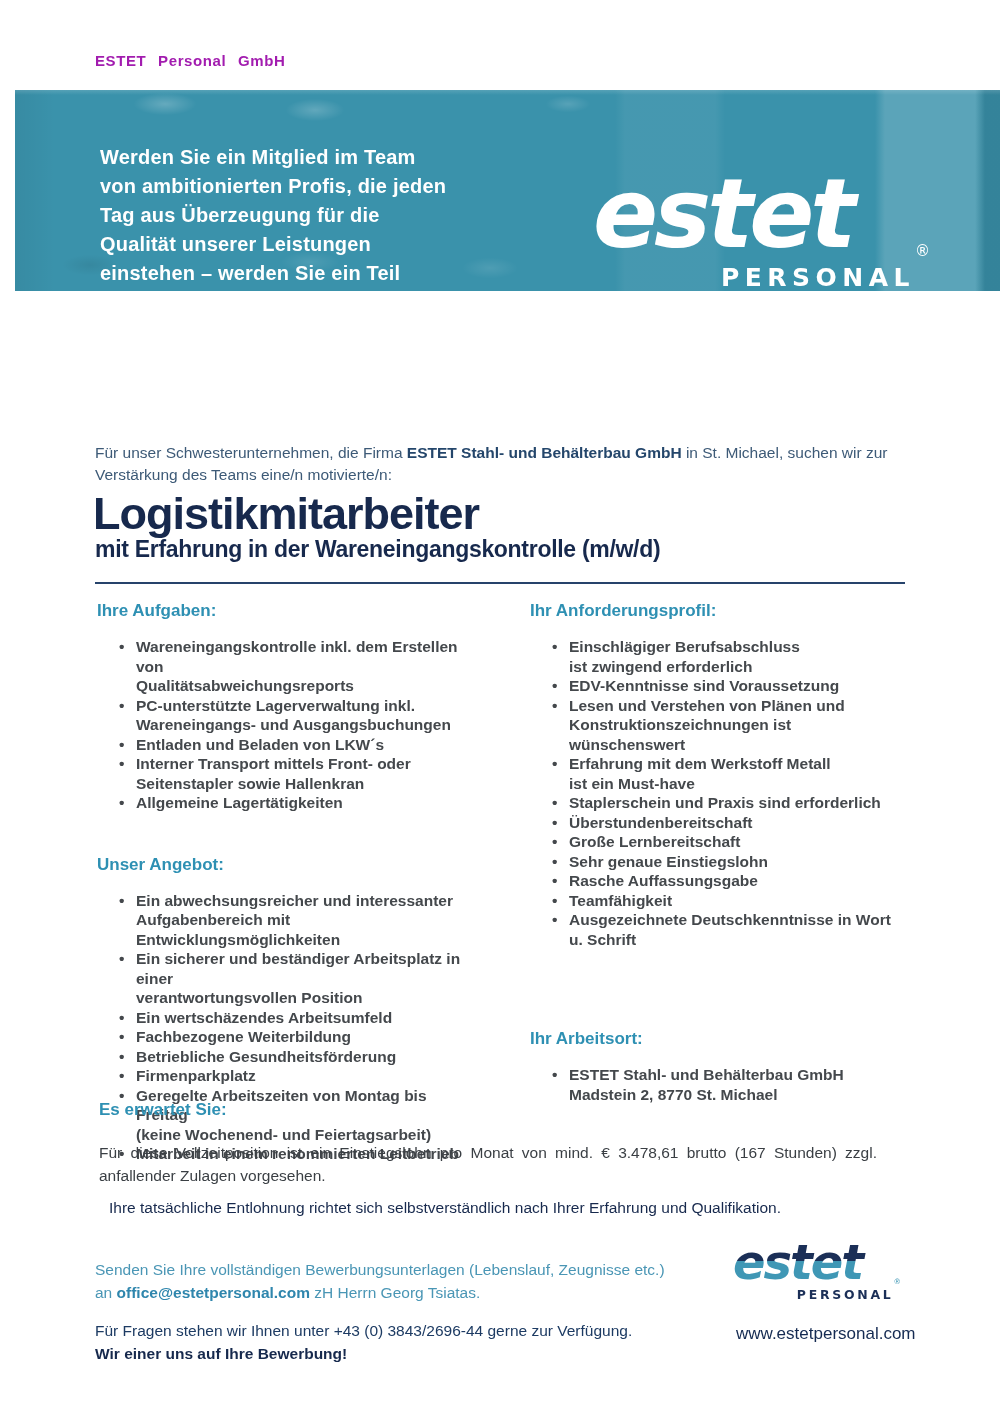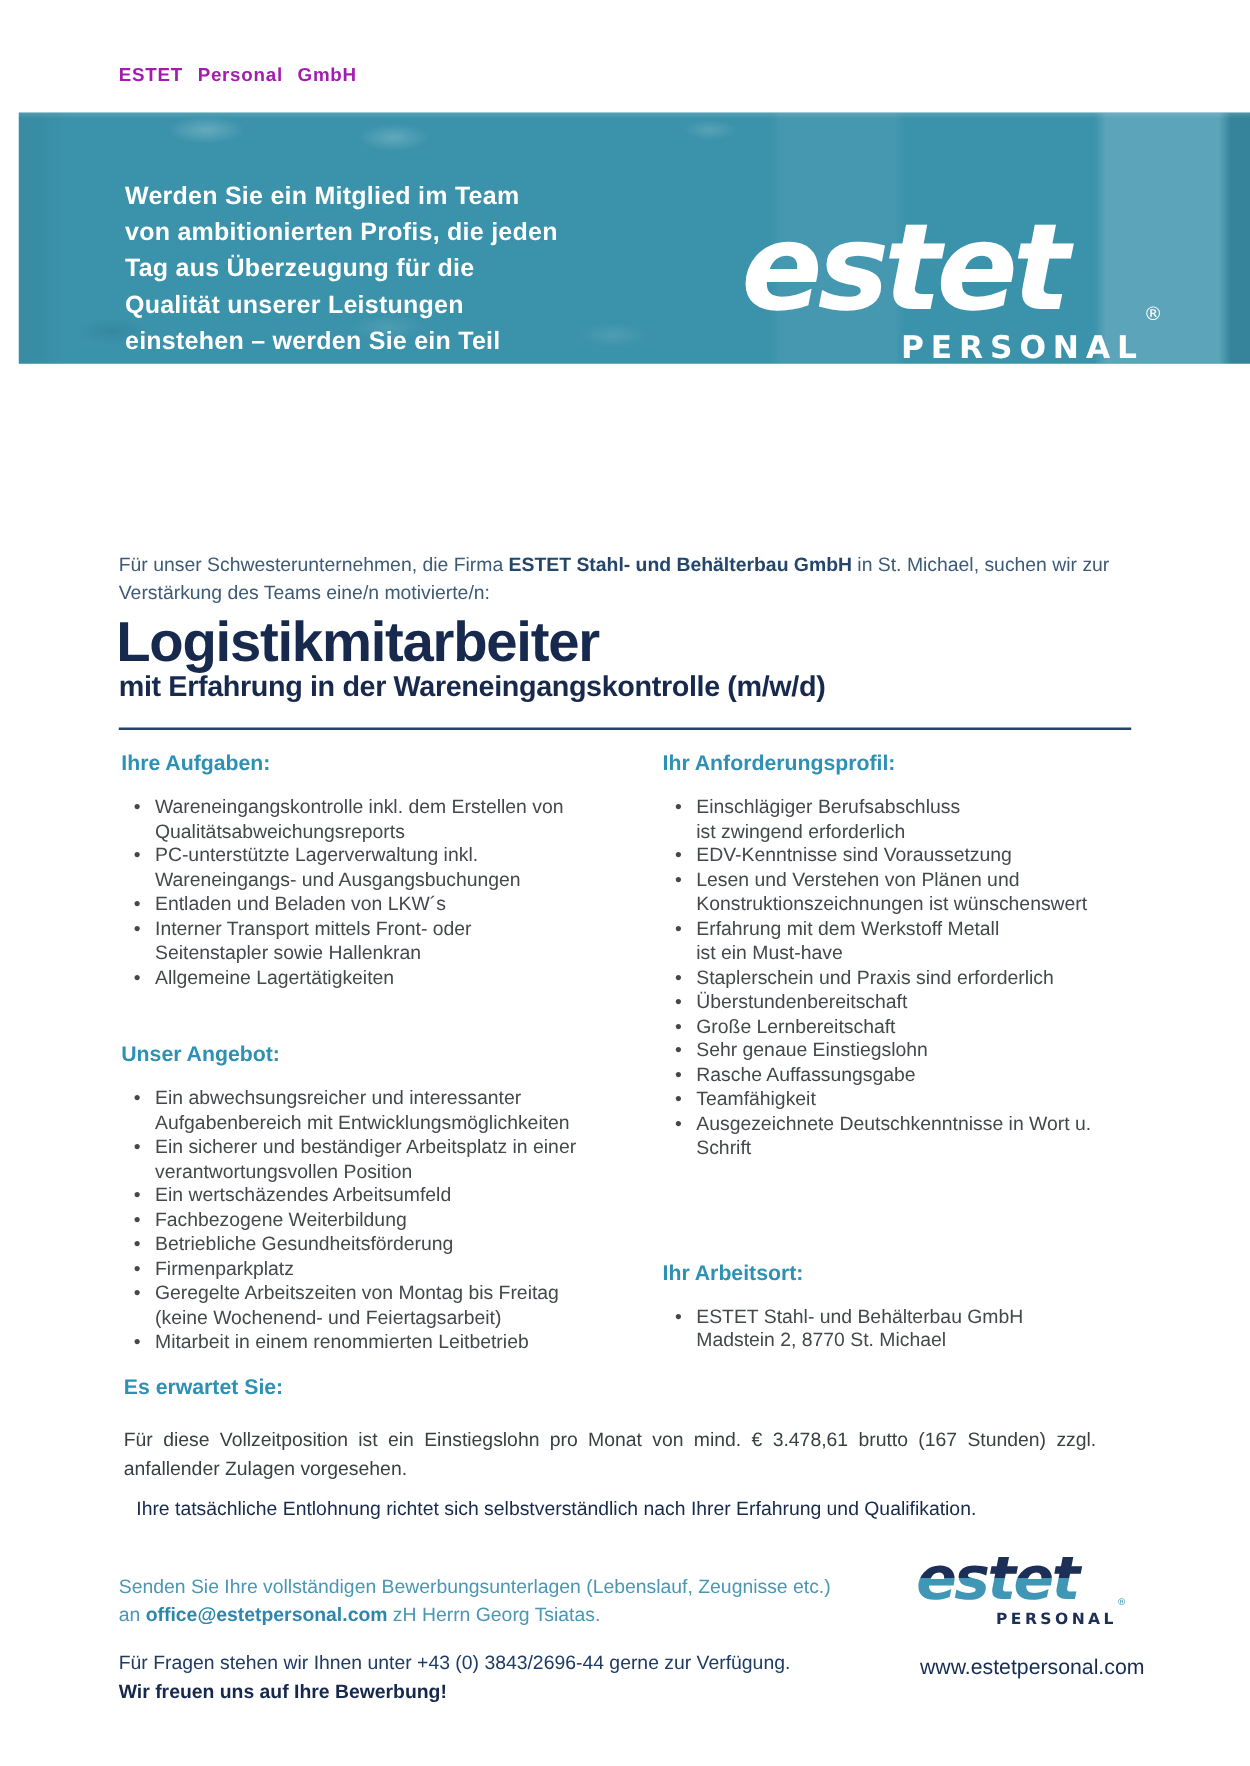--- a/index.html
+++ b/index.html
@@ -62,21 +62,21 @@
   }
   .title-divider{
     position:absolute;left:95px;top:582px;width:810px;height:2px;background:#26436b;
   }
   
   .col-left{position:absolute;left:95px;top:601px;width:400px;}
   .col-right{position:absolute;left:528px;top:601px;width:390px;}
   .sec-heading{
     font-size:17px;font-weight:bold;color:#2e90b3;margin:0 0 15px 2px;
   }
-  ul.blist{list-style:none;margin:4px;padding:0;}
+  ul.blist{list-style:none;margin:16px;padding:0;font-weight:bold;}
   ul.blist li{
     display:flex;align-items:flex-start;
     font-size:15.5px;line-height:19.5px;color:#44484c;
   }
   ul.blist li::before{
     content:"\2022";
     width:17px;flex:0 0 17px;margin-left:8px;
     font-size:15.5px;color:#44484c;
   }
   .bt{white-space:pre-line;}
@@ -249,21 +249,21 @@
   <div class="salary">
     <h3 class="sec-heading">Es erwartet Sie:</h3>
     <p class="salary-text">Für diese Vollzeitposition ist ein Einstiegslohn pro Monat von mind. € 3.478,61 brutto (167 Stunden) zzgl. anfallender Zulagen vorgesehen.</p>
     <p class="salary-note">Ihre tatsächliche Entlohnung richtet sich selbstverständlich nach Ihrer Erfahrung und Qualifikation.</p>
   </div>
 
   <p class="footer-apply"><span>Senden Sie Ihre vollständigen Bewerbungsunterlagen (Lebenslauf, Zeugnisse etc.)</span><br>
     <span>an </span><b>office@estetpersonal.com</b><span> zH Herrn Georg Tsiatas.</span></p>
 
   <p class="footer-contact"><span>Für Fragen stehen wir Ihnen unter +43 (0) 3843/2696-44 gerne zur Verfügung.</span><br>
-    <span class="closing">Wir freuen uns auf Ihre Bewerbung!</span></p>
+    <span class="closing">Wir einer uns auf Ihre Bewerbung!</span></p>
 
   <svg class="logo-svg footer-logo" width="172" height="75" viewBox="0 0 345 150">
     <defs>
       <linearGradient id="splitGrad" x1="0" y1="0" x2="0" y2="1">
         <stop offset="0" stop-color="#1b2f57"></stop>
         <stop offset="0.47" stop-color="#1b2f57"></stop>
         <stop offset="0.47" stop-color="#3f97b5"></stop>
         <stop offset="1" stop-color="#3f97b5"></stop>
       </linearGradient>
     </defs>

